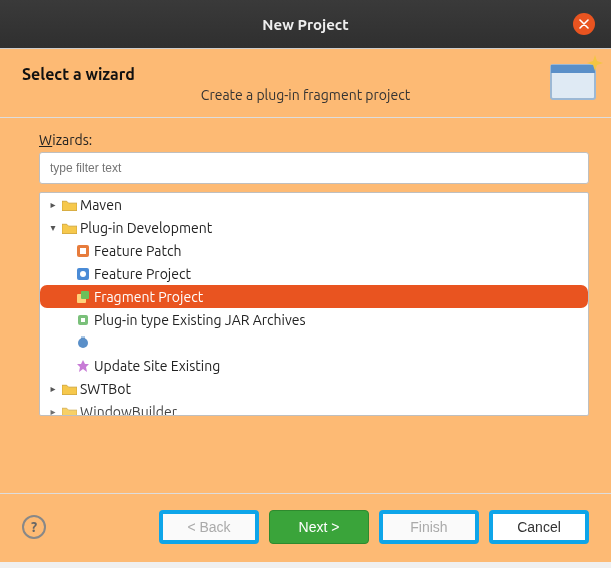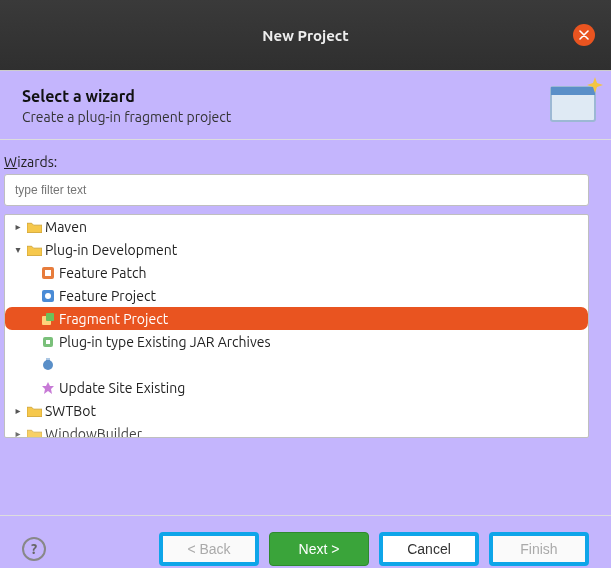--- a/index.html
+++ b/index.html
@@ -7,21 +7,21 @@
     margin: 0;
     font-family: "Ubuntu", "Segoe UI", sans-serif;
     font-size: 14px;
     background: #f0f0f0;
     width: 611px;
     height: 568px;
     overflow: hidden;
     position: relative;
   }
   .titlebar {
-    height: 70px;
+    height: 48px;
     background: linear-gradient(#3a3a3a, #2f2f2f);
     color: #eee;
     display: flex;
     align-items: center;
     justify-content: center;
     position: relative;
     font-weight: 600;
     font-size: 15px;
   }
   .close-btn {
@@ -31,21 +31,21 @@
     transform: translateY(-50%);
     width: 22px; height: 22px;
     background: #e95420;
     border-radius: 50%;
     display: flex; align-items: center; justify-content: center;
     color: #fff;
     font-size: 12px;
     cursor: pointer;
   }
   .dialog {
-    background: #c4b5fd;
+    background: #fdba74;
     margin: 0;
     height: calc(100% - 54px);
     display: flex;
     flex-direction: column;
     border-top: 1px solid #ccc;
   }
   .header {
     padding: 16px 22px 14px 22px;
     position: relative;
     border-bottom: 1px solid #ddd;
@@ -53,29 +53,30 @@
   .header h1 {
     margin: 0 0 4px 0;
     font-size: 16px;
     font-weight: bold;
     color: #111;
   }
   .header p {
     margin: 0;
     font-size: 14px;
     color: #333;
+    text-align: center;
   }
   .banner-icon {
     position: absolute;
     right: 0px;
     top: 0px;
     width: 72px; height: 72px;
   }
   .content {
-    padding: 14px 22px 4px 4px;
+    padding: 14px 22px 4px 39px;
     flex: 1;
     display: flex;
     flex-direction: column;
     overflow: hidden;
   }
   .wiz-label {
     font-size: 14px;
     color: #222;
     margin-bottom: 4px;
     text-decoration: underline;
@@ -305,17 +306,17 @@
     </div>
   </div>
 
   <div class="footer">
     <div class="help">
       <span>?</span>
     </div>
     <div class="spacer-flex"></div>
     <button class="btn" disabled="">&lt; Back</button>
     <button class="btn primary">Next &gt;</button>
+    <button class="btn" disabled="">Finish</button>
     <button class="btn">Cancel</button>
-    <button class="btn" disabled="">Finish</button>
   </div>
 
 </div>
 
 </body></html>

